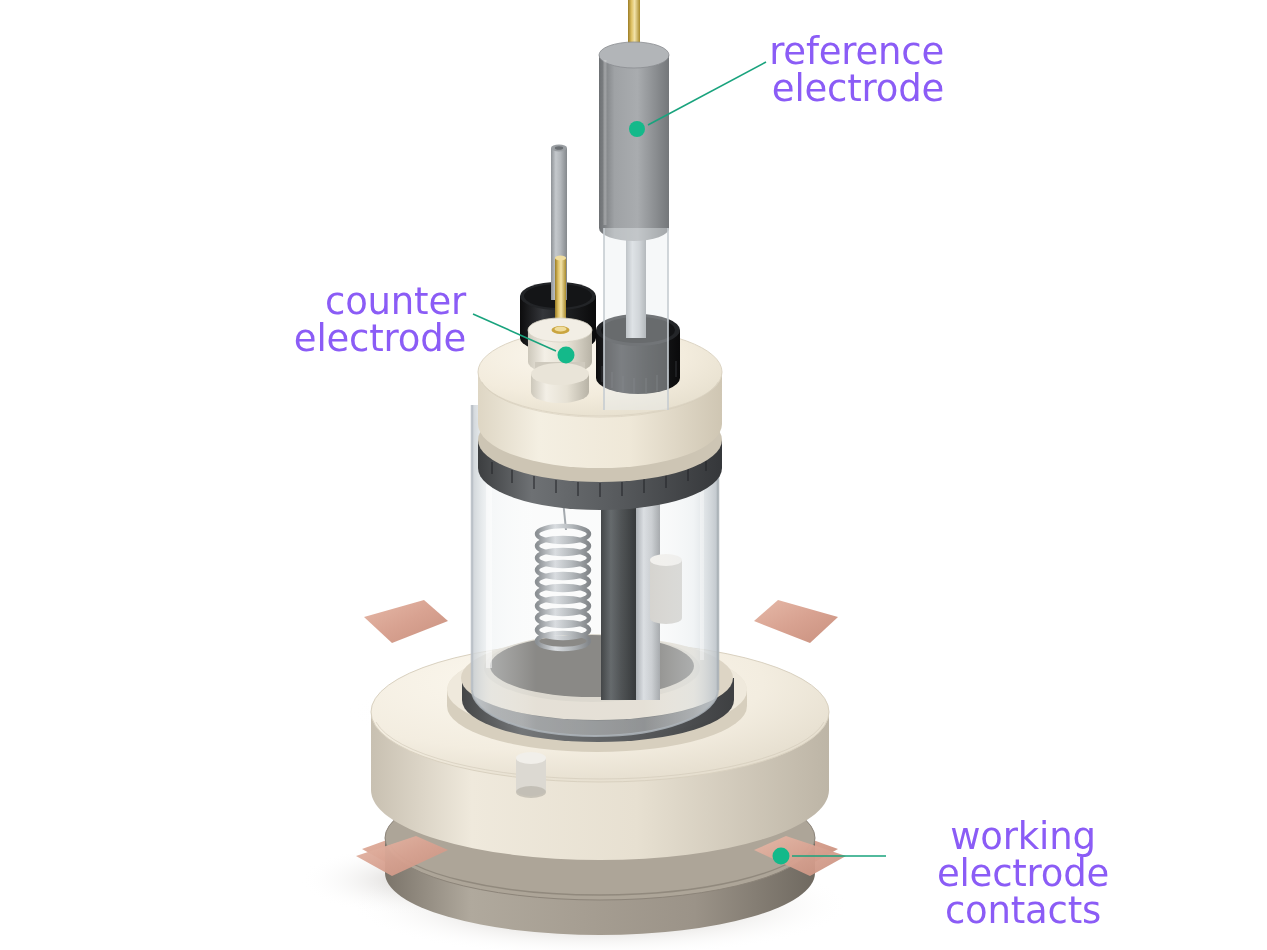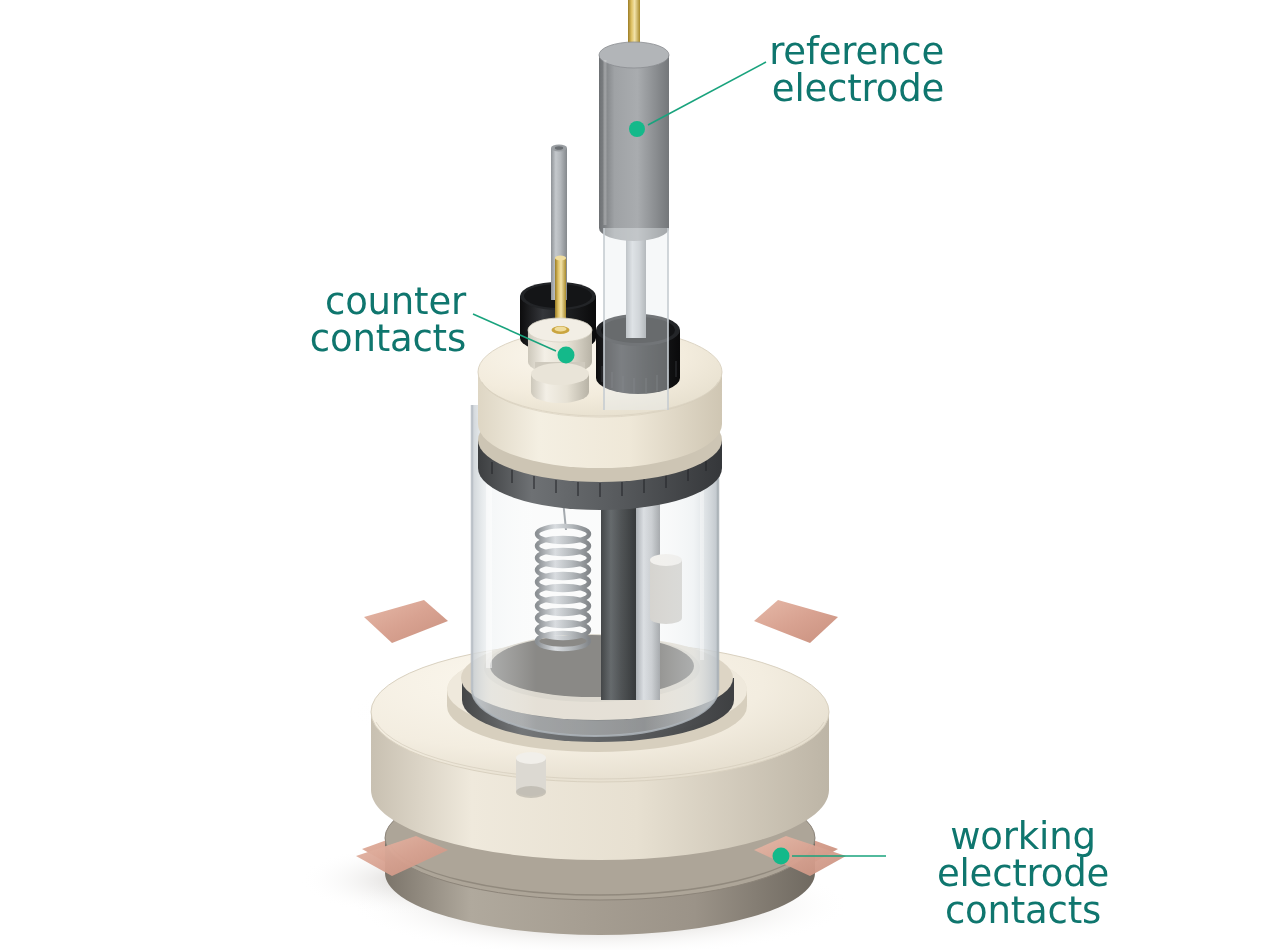--- a/index.html
+++ b/index.html
@@ -17,21 +17,21 @@
     font-family: "DejaVu Sans", sans-serif;
   }
   #stage svg.scene {
     position: absolute;
     left: 0; top: 0;
     width: 1267px;
     height: 950px;
   }
   .annot-text {
     position: absolute;
-    color: #0f766e;
+    color: #8b5cf6;
     font-family: "DejaVu Sans", sans-serif;
     font-size: 37px;
     line-height: 37px;
     letter-spacing: -0.2px;
     white-space: pre;
     user-select: none;
   }
   #label-reference {
     left: 688px;
     top: 33px;
@@ -401,19 +401,19 @@
 
       <line class="annot-line" x1="792" y1="856" x2="886" y2="856"></line>
       <circle class="annot-dot" cx="781" cy="856" r="8.5"></circle>
     </g>
   </svg>
 
   <div class="annot-text" id="label-reference">reference
 electrode</div>
 
   <div class="annot-text" id="label-counter">counter
-contacts</div>
+electrode</div>
 
   <div class="annot-text" id="label-working">working
 electrode
 contacts</div>
 
 </div>
 
 </body></html>

